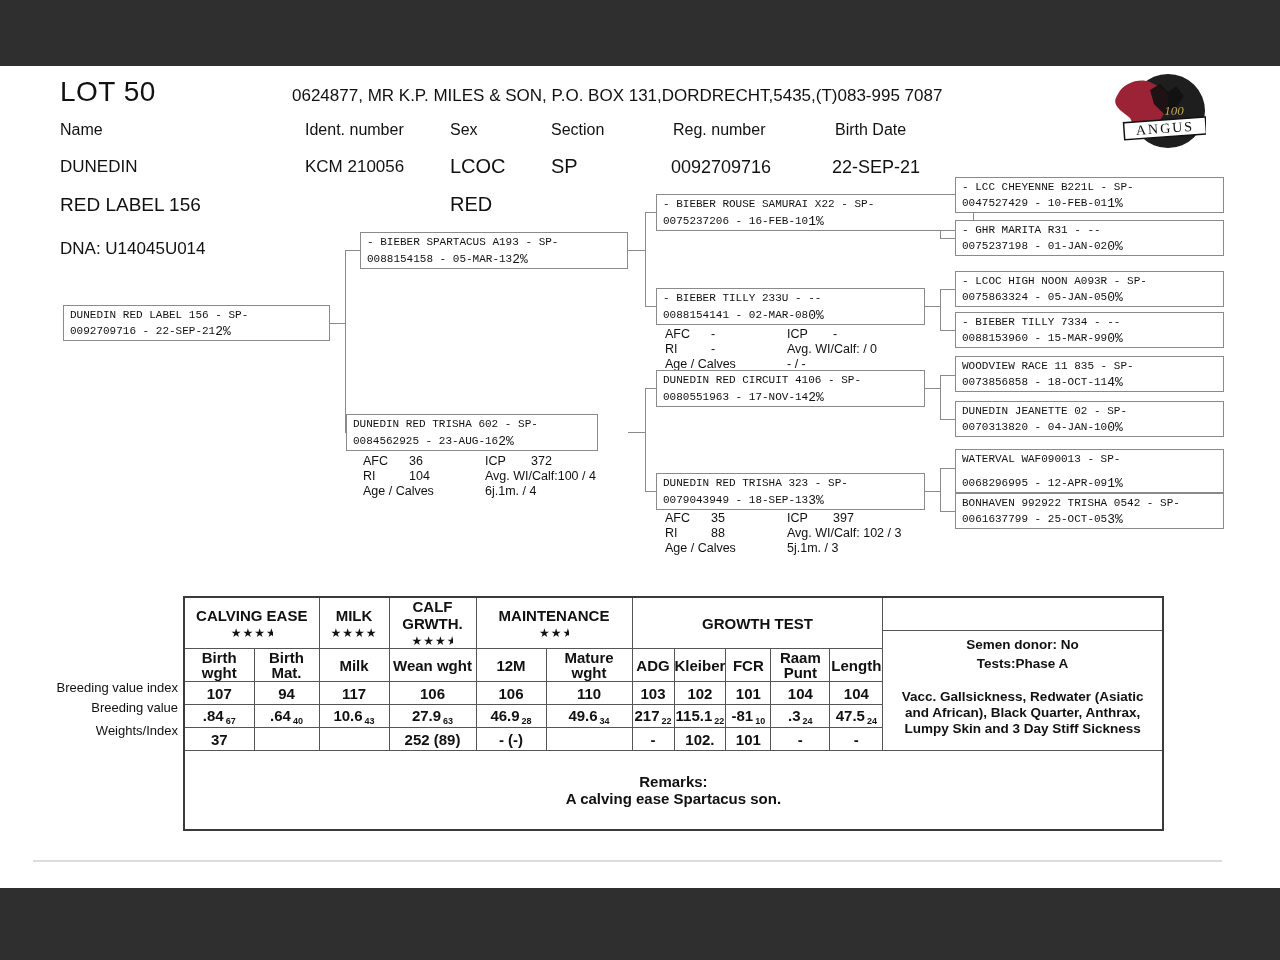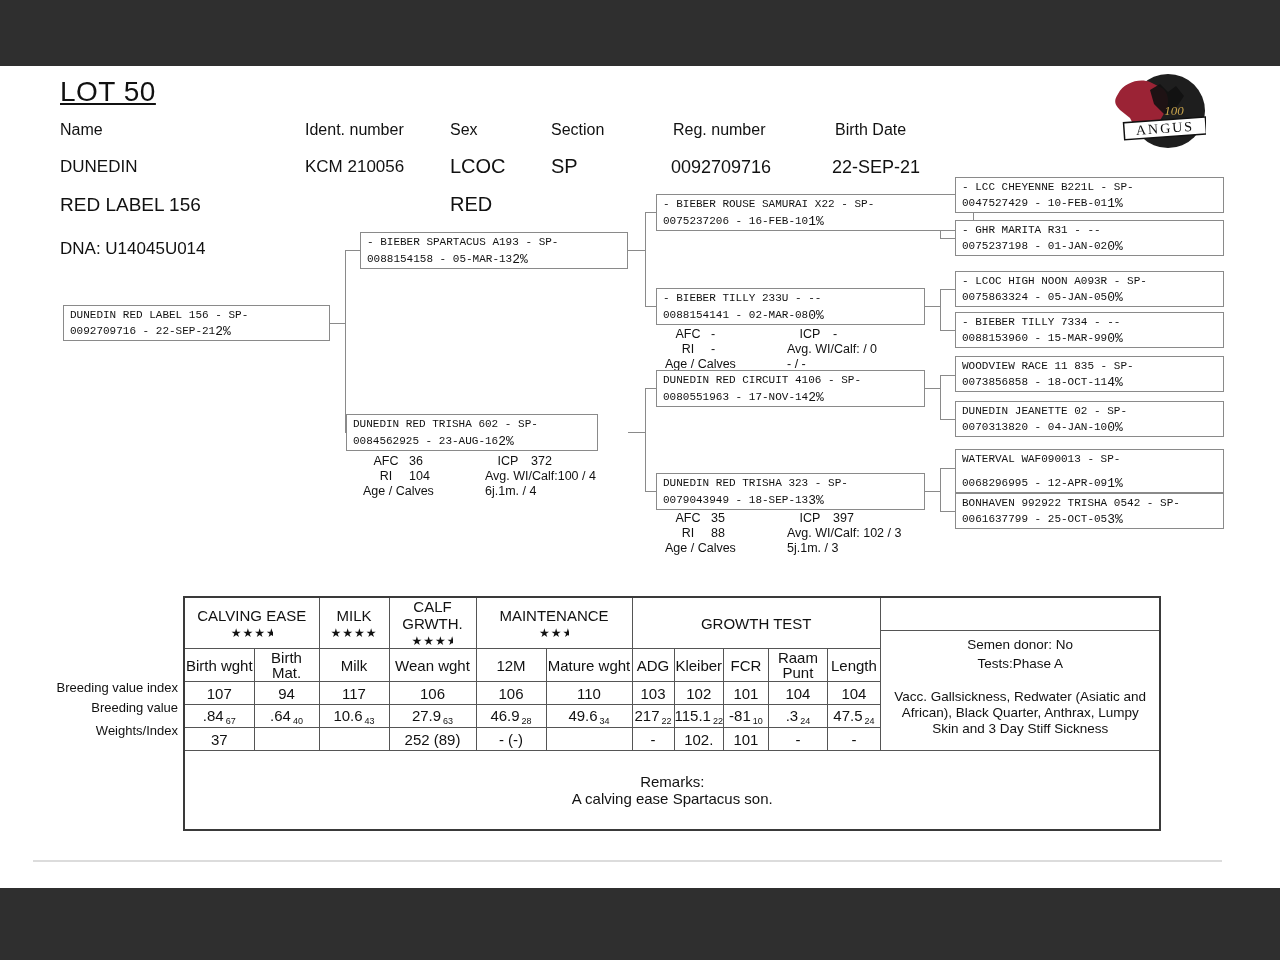--- a/index.html
+++ b/index.html
@@ -1,45 +1,45 @@
 <!DOCTYPE html>
 <html><head>
 <meta charset="utf-8">
 <style>
   html,body{margin:0;padding:0;background:#fff;}
   #canvas{position:relative;width:1280px;height:960px;background:#ffffff;overflow:hidden;
           font-family:"Liberation Sans","DejaVu Sans",sans-serif;color:#111;}
   .abs{position:absolute;}
   .bar{position:absolute;left:0;width:1280px;background:#2f2f2f;}
   
-  .lot{font-size:28px;letter-spacing:.5px;text-decoration:underline;}
+  .lot{font-size:28px;letter-spacing:.5px;}
   .owner{font-size:17px;}
   .flabel{font-size:16px;}
   .fval{font-size:17px;}
   .fval-big{font-size:20px;}
   .fval-med{font-size:18px;}
   
   .logo{width:96px;height:92px;}
   
   .pbox{position:absolute;background:#fff;border:1px solid #8a8a8a;box-sizing:border-box;
         padding:3px 6px 2px 6px;display:flex;flex-direction:column;justify-content:space-between;}
   .pline{display:flex;font-size:11px;line-height:13px;white-space:nowrap;font-family:Liberation Mono, monospace;}
   .pct{font-size:13px;line-height:13px;}
   .hline,.vline{position:absolute;background:#8a8a8a;}
   .hline{height:1px;}
   .vline{width:1px;}
   
   .stats{position:absolute;display:flex;font-size:12.5px;line-height:15px;}
   .stats .c1{width:122px;}
   .stats .srow{display:flex;}
-  .stats .sl{width:46px;text-align:center;}
+  .stats .sl{width:46px;}
   
   table.perf{position:absolute;left:183px;top:596px;border-collapse:collapse;table-layout:fixed;
              border:2px solid #3a3a3a;}
-  table.perf th,table.perf td{border:1px solid #555;font-weight:normal;padding:0;margin:16px;
+  table.perf th,table.perf td{border:1px solid #555;font-weight:bold;padding:0;margin:16px;
              font-size:15px;text-align:center;vertical-align:middle;overflow:hidden;}
   th.gh{height:47px;vertical-align:top;padding-top:4px;font-size:14px;}
   .gh-stars{font-size:12px;letter-spacing:1px;margin-top:2px;}
   .halfstar{display:inline-block;width:.55em;overflow:hidden;vertical-align:bottom;}
   tr.subhdr th{height:32px;font-size:15px;line-height:15px;}
   tr.vrow td{height:22px;}
   td.acccell span.v{font-size:15px;}
   sub.acc{font-size:9px;vertical-align:-3px;margin-left:2px;}
   td.infocell{vertical-align:top;text-align:left;}
   .info-spacer{height:23px;border-bottom:1px solid #555;}
@@ -52,20 +52,21 @@
 </head>
 <body>
 
 <div id="canvas">
 
   <div class="bar" style="top:0;height:66px;"></div>
   <div class="bar" style="top:888px;height:72px;"></div>
   <div class="grayline" style="left:33px;top:860px;width:1189px;"></div>
 
   <div class="abs lot" style="left:60px;top:76px;">LOT 50</div>
+  <div class="abs owner" style="left:292px;top:86px;">0624877,  MR K.P. MILES &amp; SON, P.O. BOX 131,DORDRECHT,5435,(T)083-995 7087</div>
 
   <div class="abs logo" style="left:1110px;top:66px;">
     <svg width="96" height="92" viewBox="0 0 96 92">
       <circle cx="58" cy="45" r="37" fill="#1e1e1e"></circle>
       <path d="M8,28 C14,16 30,12 40,16 L52,22 C58,26 60,36 56,44 L48,58 C42,66 30,66 24,60 L20,52 L10,44 C4,38 4,34 8,28 Z" fill="#9b2335"></path>
       <path d="M40,24 L50,18 L58,26 L66,20 L74,30 L66,42 L54,48 L44,38 Z" fill="#111" opacity="0.9"></path>
       <text x="64" y="49" font-size="13" font-family="Liberation Serif, serif" font-style="italic" fill="#c9a44c" text-anchor="middle">100</text>
       <g transform="rotate(-4 53 62)">
         <rect x="14" y="54" width="82" height="17" fill="#ffffff" stroke="#111" stroke-width="1.5"></rect>
         <text x="55" y="67" font-size="14" font-family="Liberation Serif, serif" fill="#111" text-anchor="middle" letter-spacing="2">ANGUS</text>

